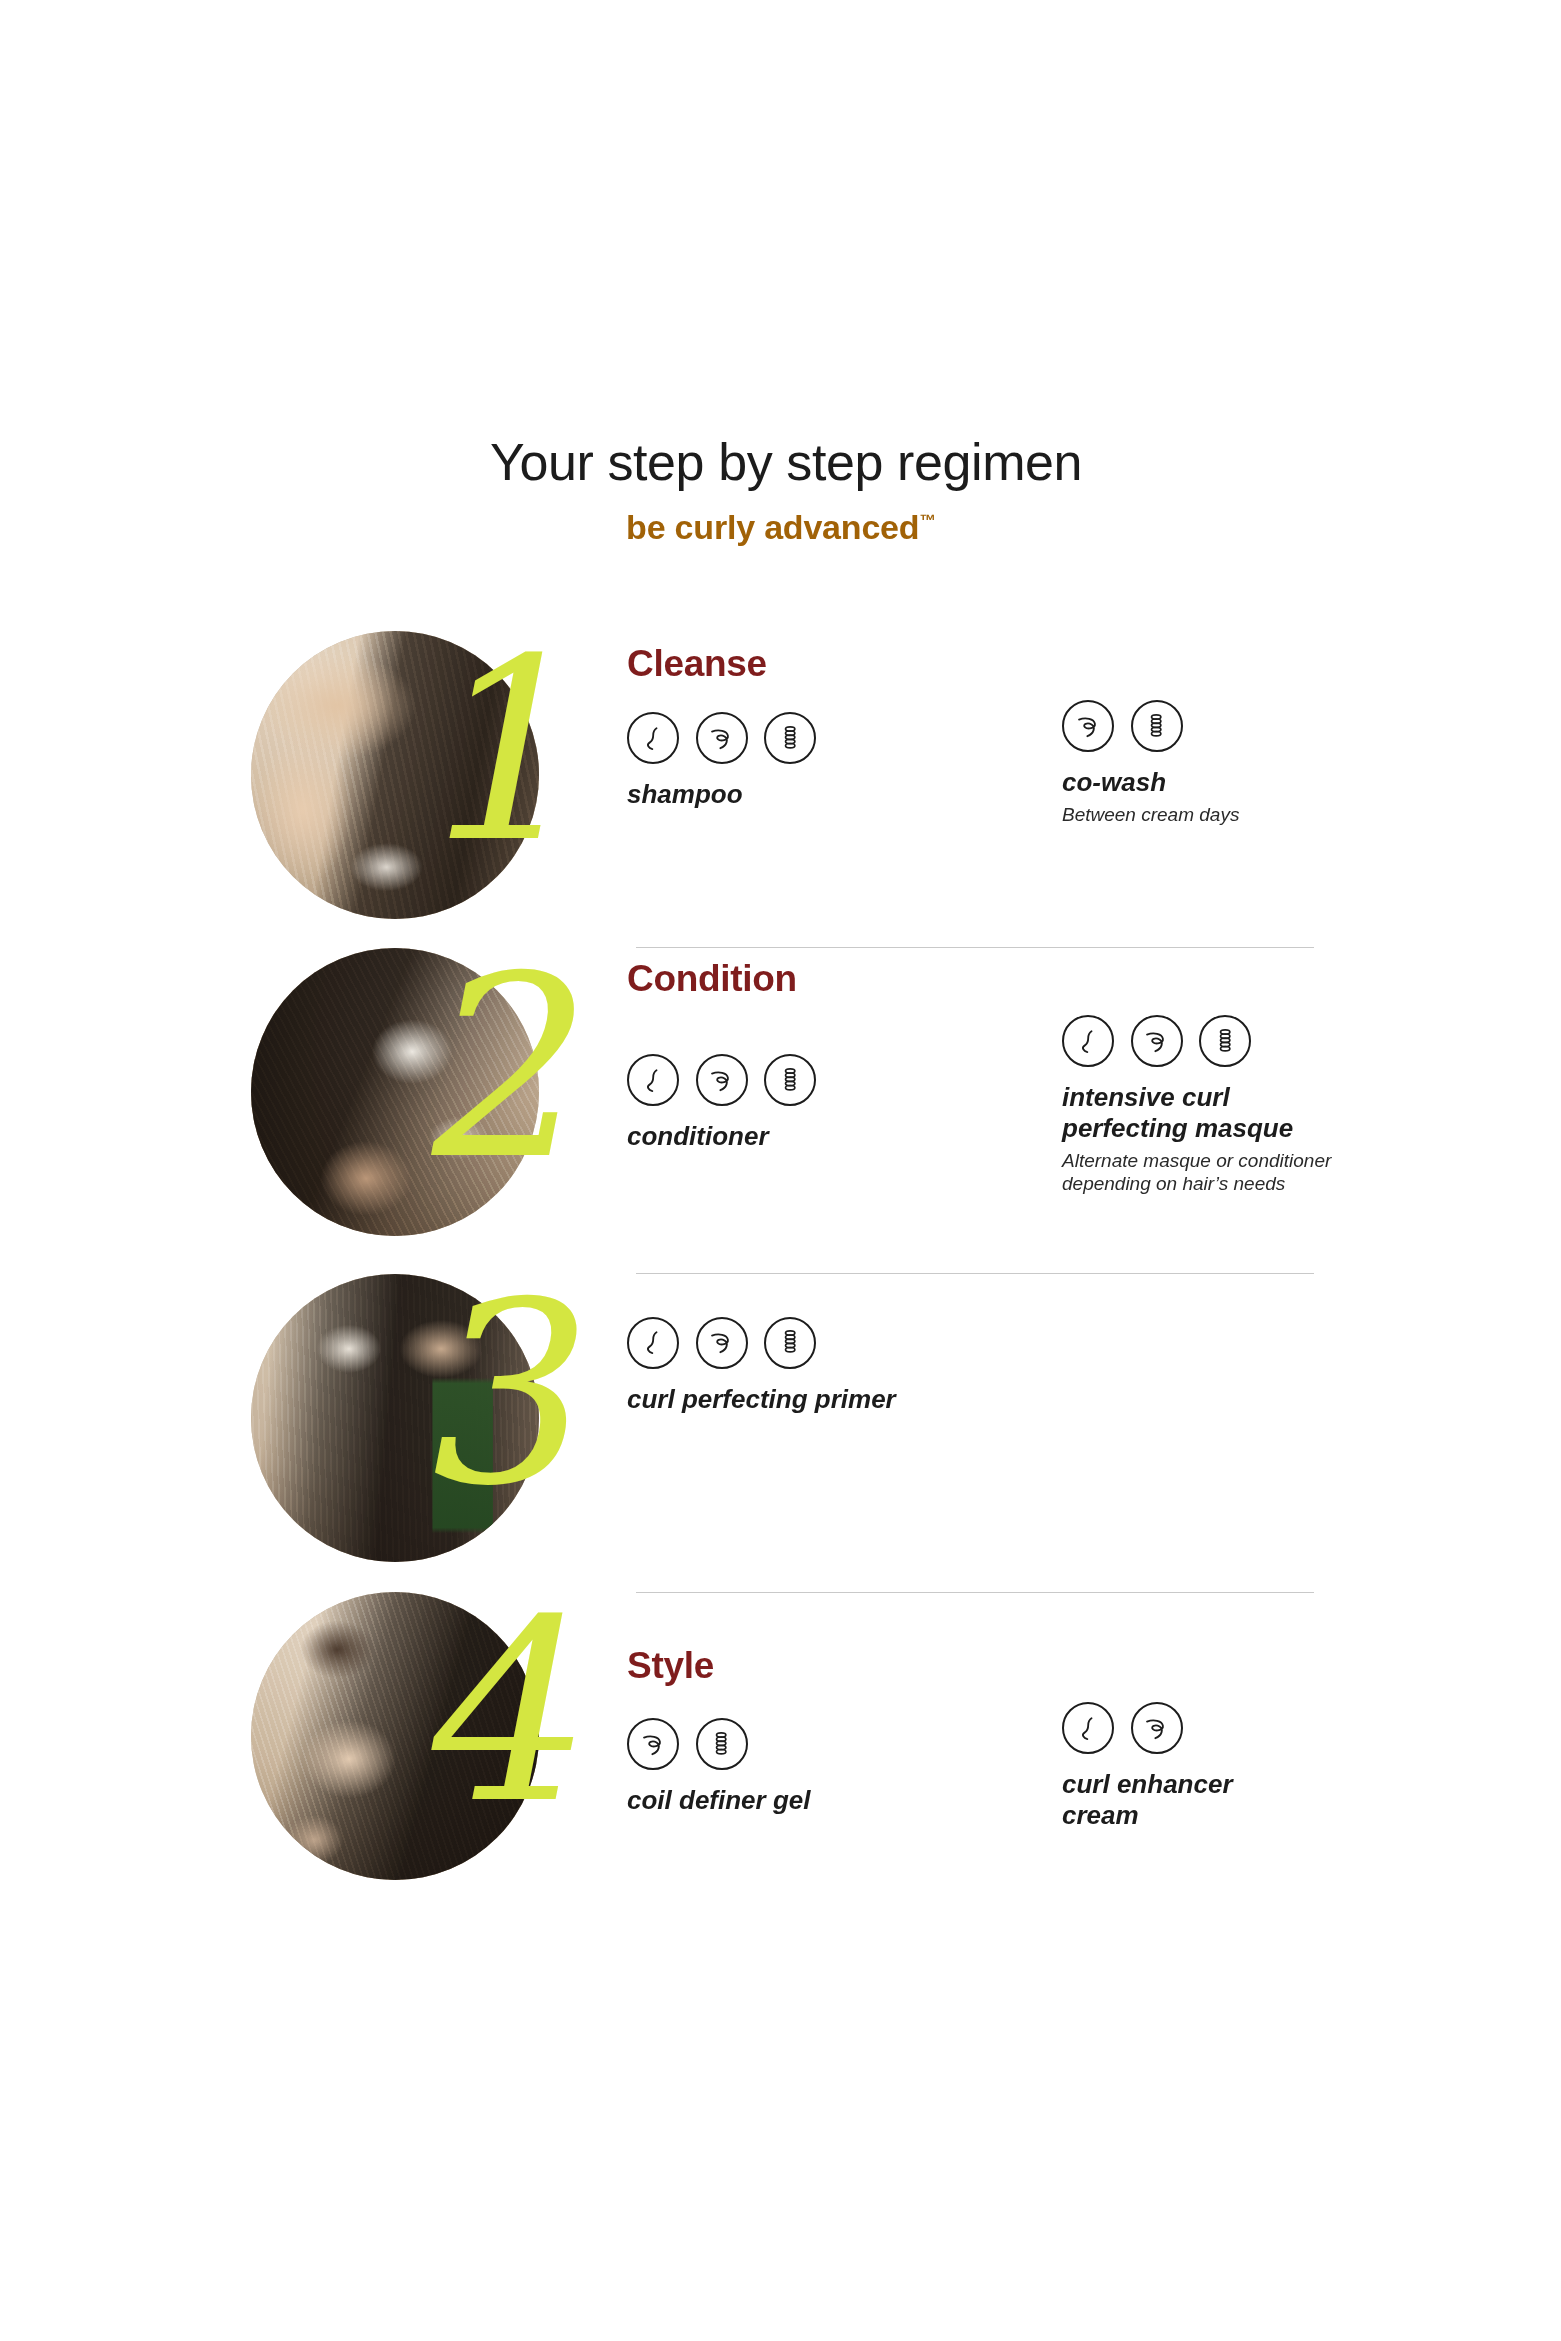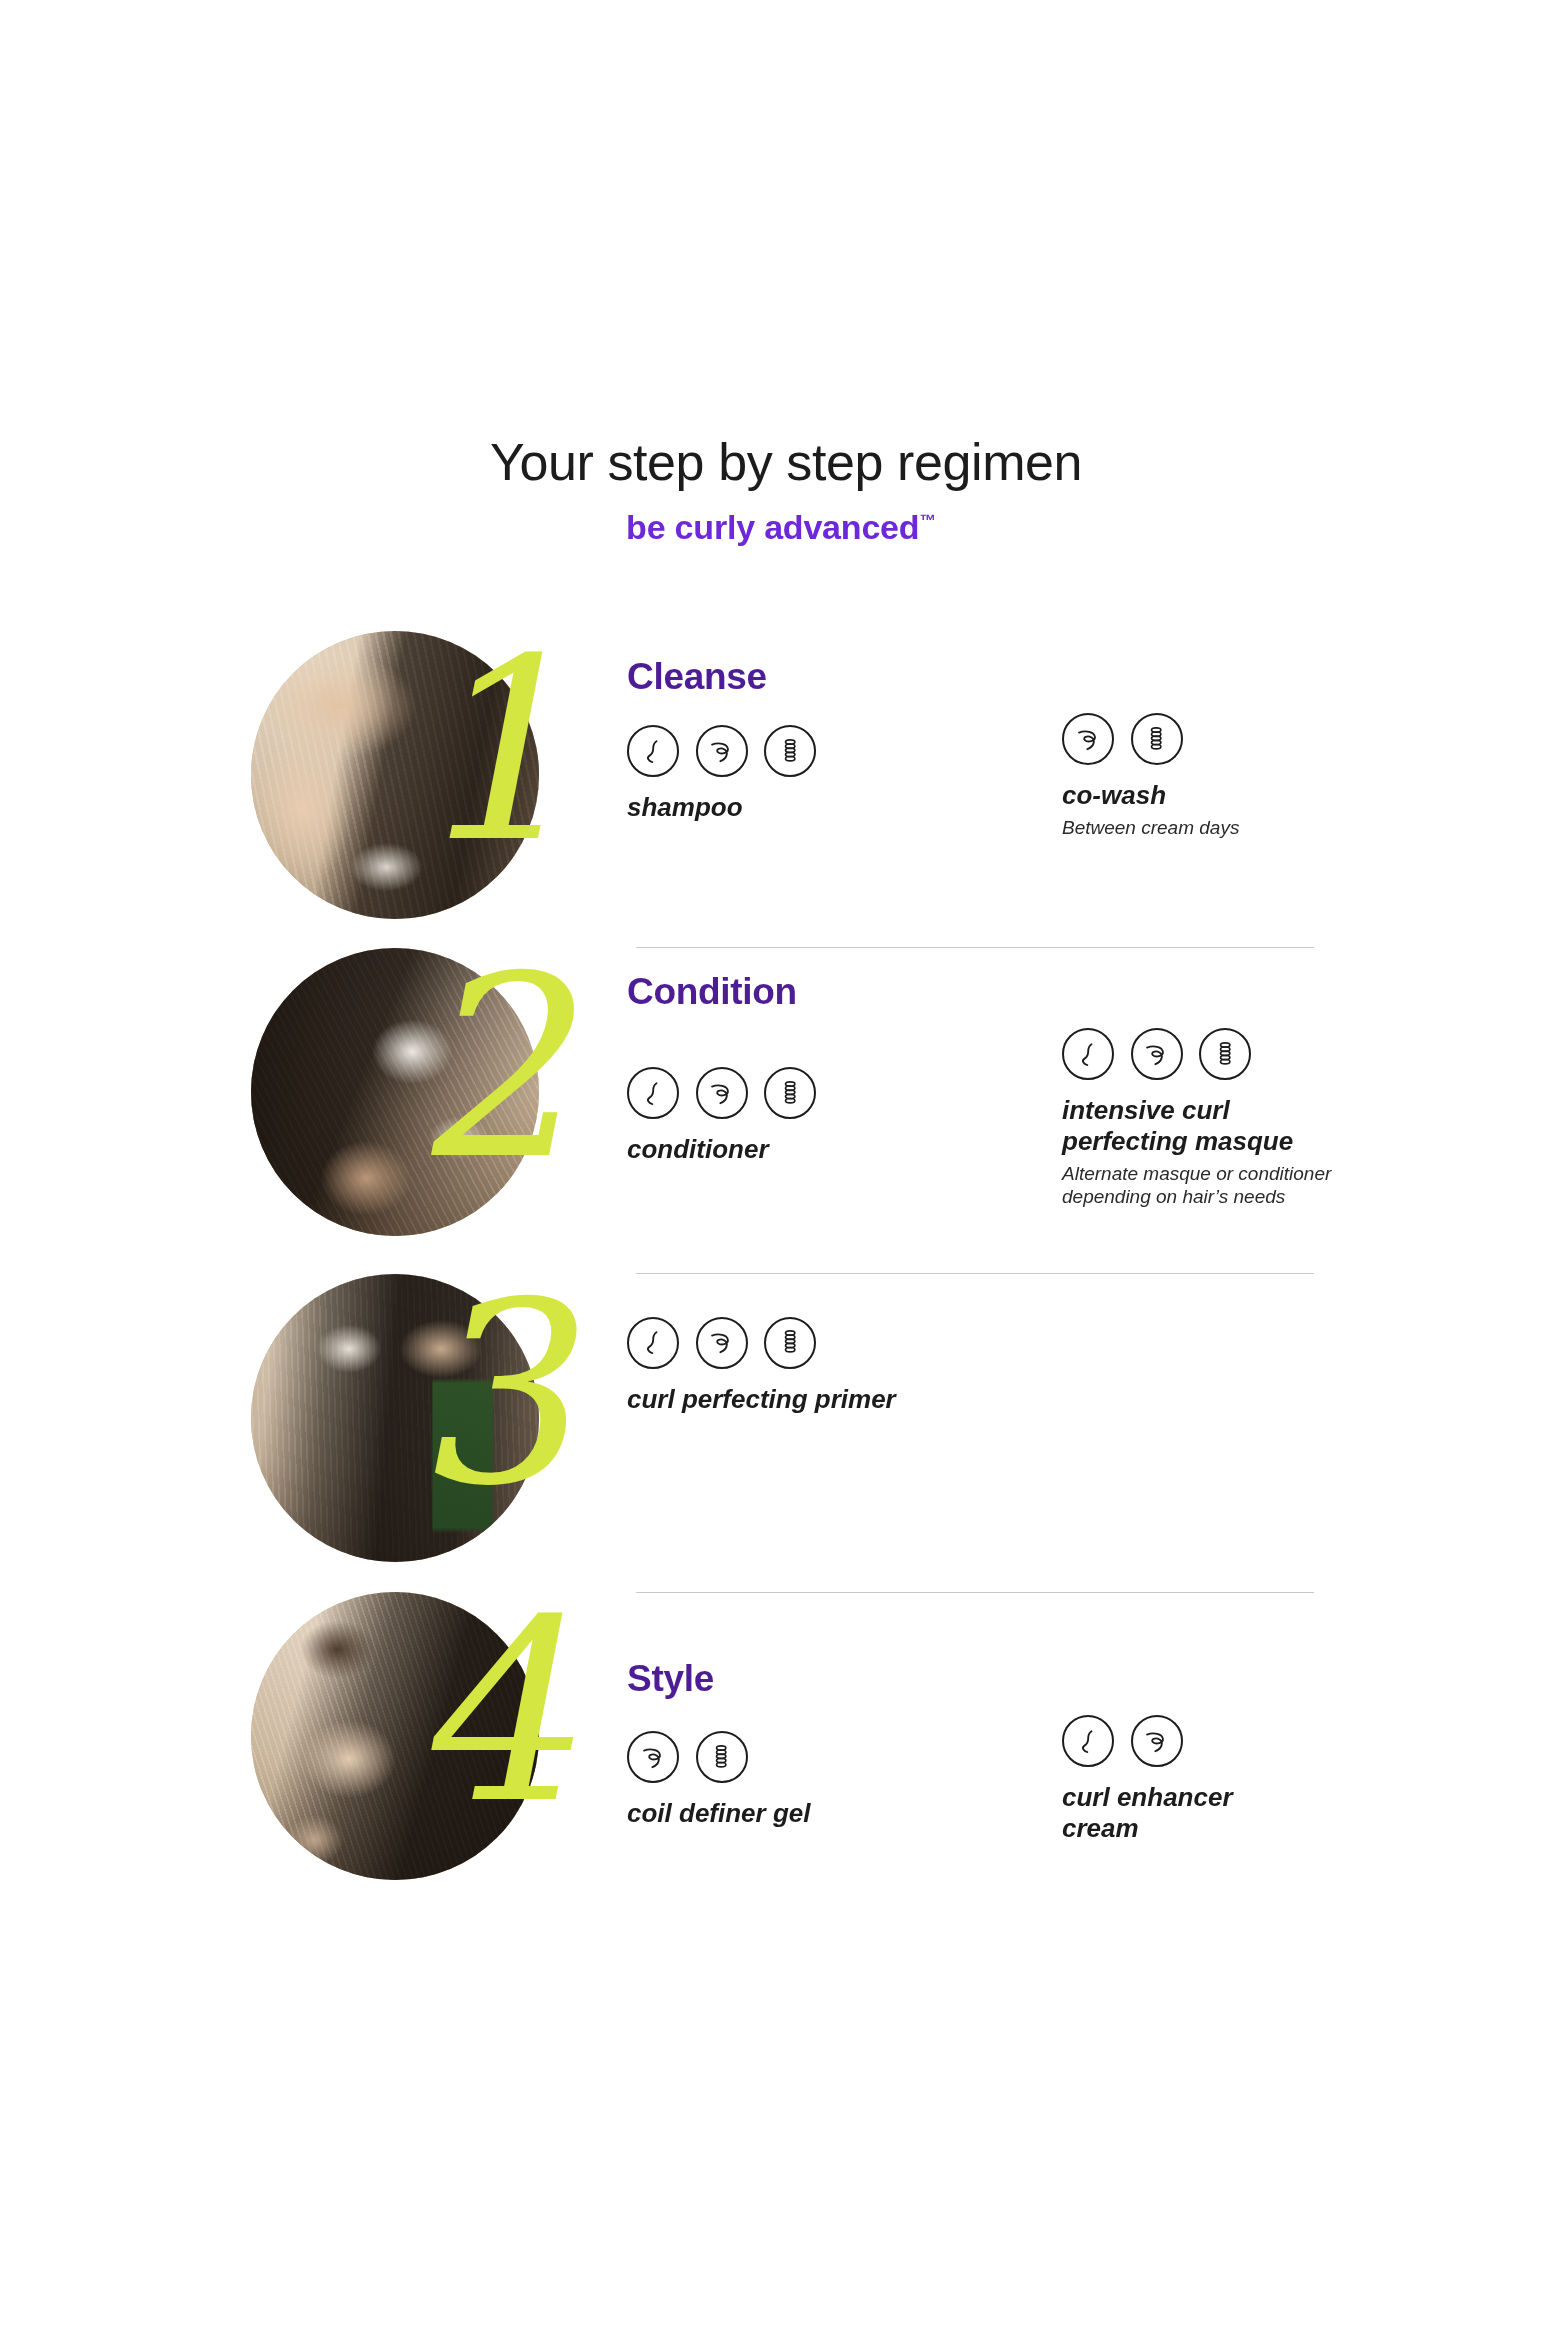--- a/index.html
+++ b/index.html
@@ -31,21 +31,21 @@
     letter-spacing: -0.4px;
     color: #1c1c1c;
     line-height: 1.05;
     margin: 0;
     padding-left: 10px;
   }
   .subtitle {
     margin-top: 18.4px;
     font-size: 34px;
     font-weight: 700;
-    color: #6d28d9;
+    color: #a16207;
     letter-spacing: -0.2px;
   }
   .subtitle .tm {
     font-size: 16.7px;
     vertical-align: 13.4px;
     font-weight: 700;
   }
 
   
   .steps {
@@ -102,22 +102,22 @@
   
   .content {
     flex: 1 1 auto;
     padding-left: 50px;
     padding-top: 15px;
     position: relative;
   }
   .step-name {
     font-size: 37px;
     font-weight: 700;
-    color: #4c1d95;
-    margin: 17px 0 15px 0;
+    color: #7f1d1d;
+    margin: 4px 0 15px 0;
     letter-spacing: -0.3px;
   }
   .options {
     display: flex;
     align-items: center;
     font-style: italic;
   }
   .option {
     position: relative;
   }

